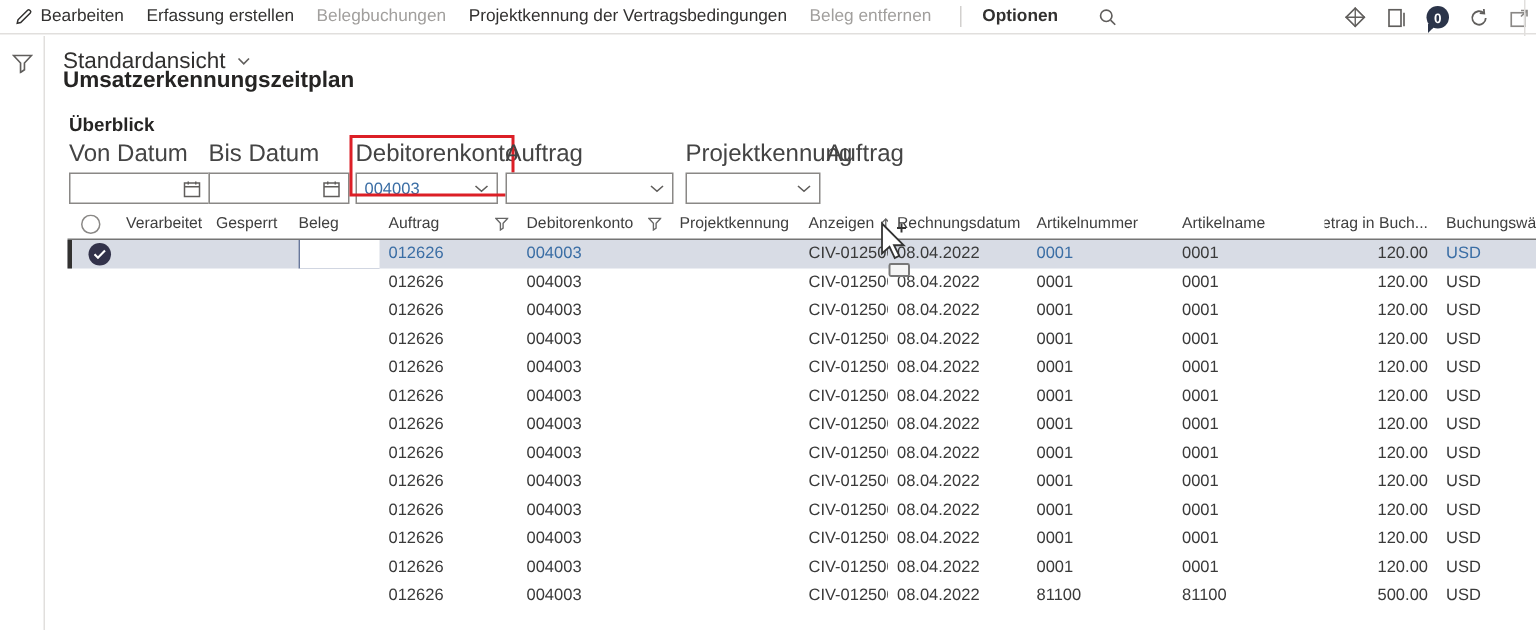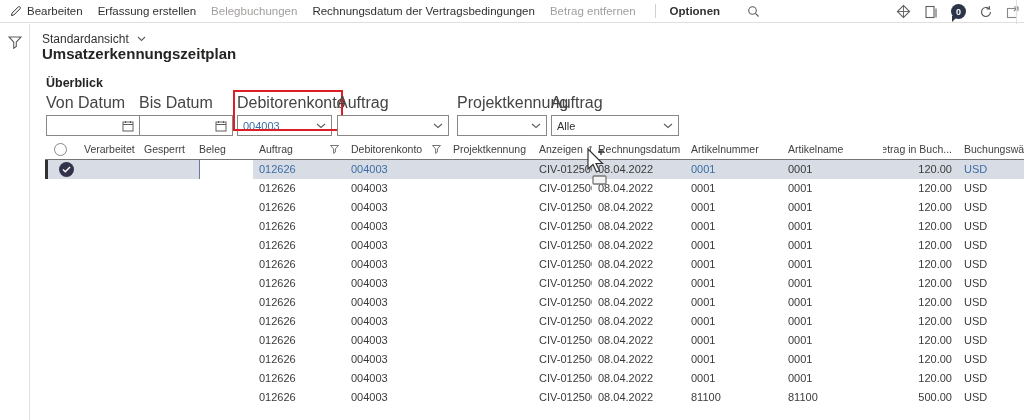--- a/index.html
+++ b/index.html
@@ -28,21 +28,21 @@
   
   .left-rail { position:absolute; left:0; top:24px; width:30px; height:396px;
     border-right:1px solid #e1dfdd; background:#fff; }
   .rail-filter { position:absolute; left:8px; top:12px; cursor:pointer; }
 
   
   .right-edge { position:absolute; left:1016px; top:0; width:1px; height:420px; background:#e1dfdd; }
 
   
   .content { position:absolute; left:30px; top:24px; width:994px; height:396px; background:#fff; }
-  .view-row { position:absolute; left:12px; top:8px; font-size:12px; color:#323130;
+  .view-row { position:absolute; left:12px; top:8px; font-size:15px; color:#323130;
     display:flex; align-items:center; gap:8px; cursor:pointer; }
   .page-title { position:absolute; left:12px; top:21px; font-size:15px; font-weight:bold; color:#252423; }
   .section-title { position:absolute; left:16px; top:52px; font-size:12.5px; font-weight:bold; color:#252423;text-align:center; }
 
   
   .filters { position:absolute; left:0; top:70px; width:994px; height:46px; }
   .fgroup { position:absolute; top:0; }
   .flabel { font-size:16px; color:#444; margin-bottom:3px; white-space:nowrap; }
   .fbox { height:21px; background:#fff; border:1px solid #8a8886; display:flex;
     align-items:center; padding:0 5px; font-size:11px; color:#323130; }
@@ -88,22 +88,22 @@
     <span class="tb-item">
       <span class="icon">
         <svg width="12" height="12" viewBox="0 0 12 12">
             <path d="M1.5 10.5 L2 8.2 L8.4 1.8 a1 1 0 0 1 1.4 0 l0.4 0.4 a1 1 0 0 1 0 1.4 L3.8 10 Z" fill="none" stroke="#323130" stroke-width="1"></path>
           </svg>
       </span>
       <span>Bearbeiten</span>
     </span>
     <span class="tb-item">Erfassung erstellen</span>
     <span class="tb-item disabled">Belegbuchungen</span>
-    <span class="tb-item">Rechnungsdatum der Vertragsbedingungen</span>
-    <span class="tb-item disabled">Betrag entfernen</span>
+    <span class="tb-item">Projektkennung der Vertragsbedingungen</span>
+    <span class="tb-item disabled">Beleg entfernen</span>
     <span class="tb-divider"></span>
     <span class="tb-item bold">Optionen</span>
     <span class="tb-item" style="margin-left:12px;">
       <span class="icon">
         <svg width="13" height="13" viewBox="0 0 13 13">
             <circle cx="5.5" cy="5.5" r="3.8" fill="none" stroke="#605e5c" stroke-width="1.1"></circle>
             <line x1="8.4" y1="8.4" x2="11.5" y2="11.5" stroke="#605e5c" stroke-width="1.1"></line>
           </svg>
       </span>
     </span>
@@ -219,28 +219,20 @@
           <span class="val"></span>
           <span class="icon">
             <svg width="10" height="6" viewBox="0 0 10 6">
                 <polyline points="1,1 5,4.5 9,1" fill="none" stroke="#605e5c" stroke-width="1.1"></polyline>
               </svg>
           </span>
         </div>
       </div>
       <div class="fgroup" style="left:521px; width:128px;">
         <div class="flabel">Auftrag</div>
-        <div class="fbox">
-          <span class="val">Alle</span>
-          <span class="icon">
-            <svg width="10" height="6" viewBox="0 0 10 6">
-                <polyline points="1,1 5,4.5 9,1" fill="none" stroke="#605e5c" stroke-width="1.1"></polyline>
-              </svg>
-          </span>
-        </div>
       </div>
     </div>
 
     <div class="grid">
       <div class="grid-header">
         <div class="gh">
             <span class="sel-circle" style="margin:0 0 0 3px;"></span>
           </div>
         <div class="gh">Verarbeitet</div>
         <div class="gh">Gesperrt</div>

